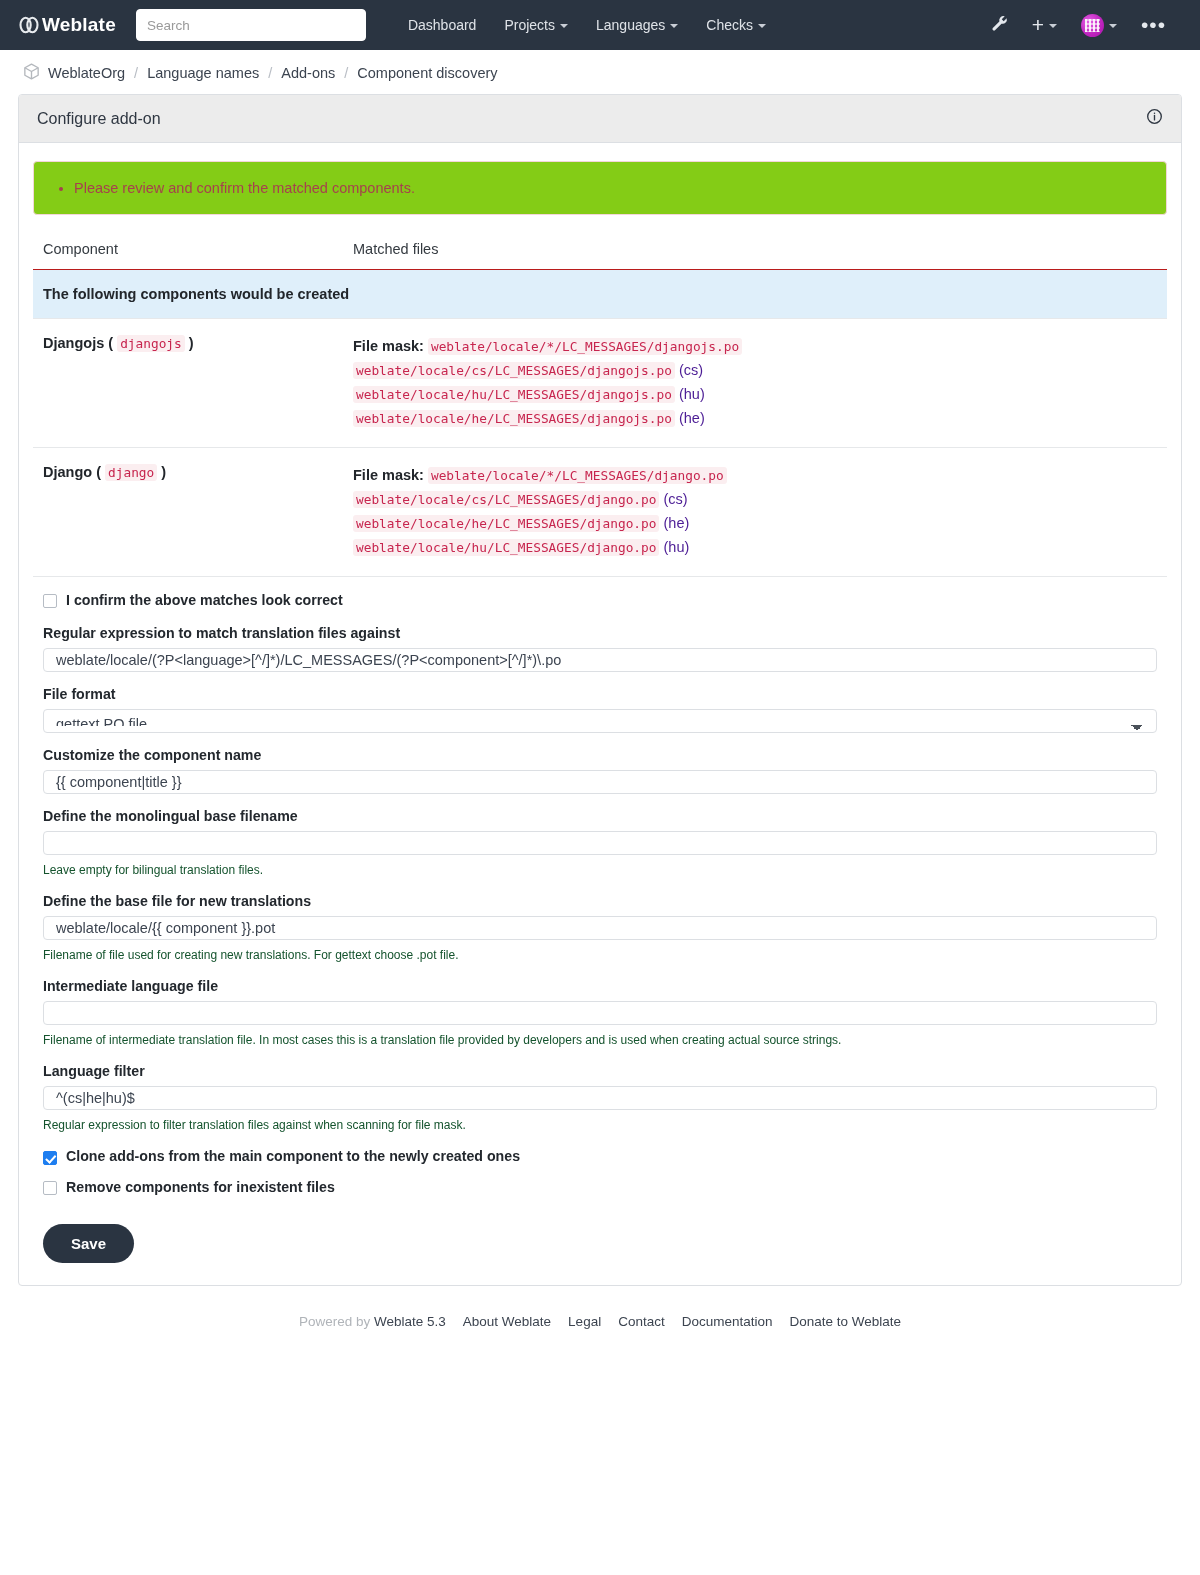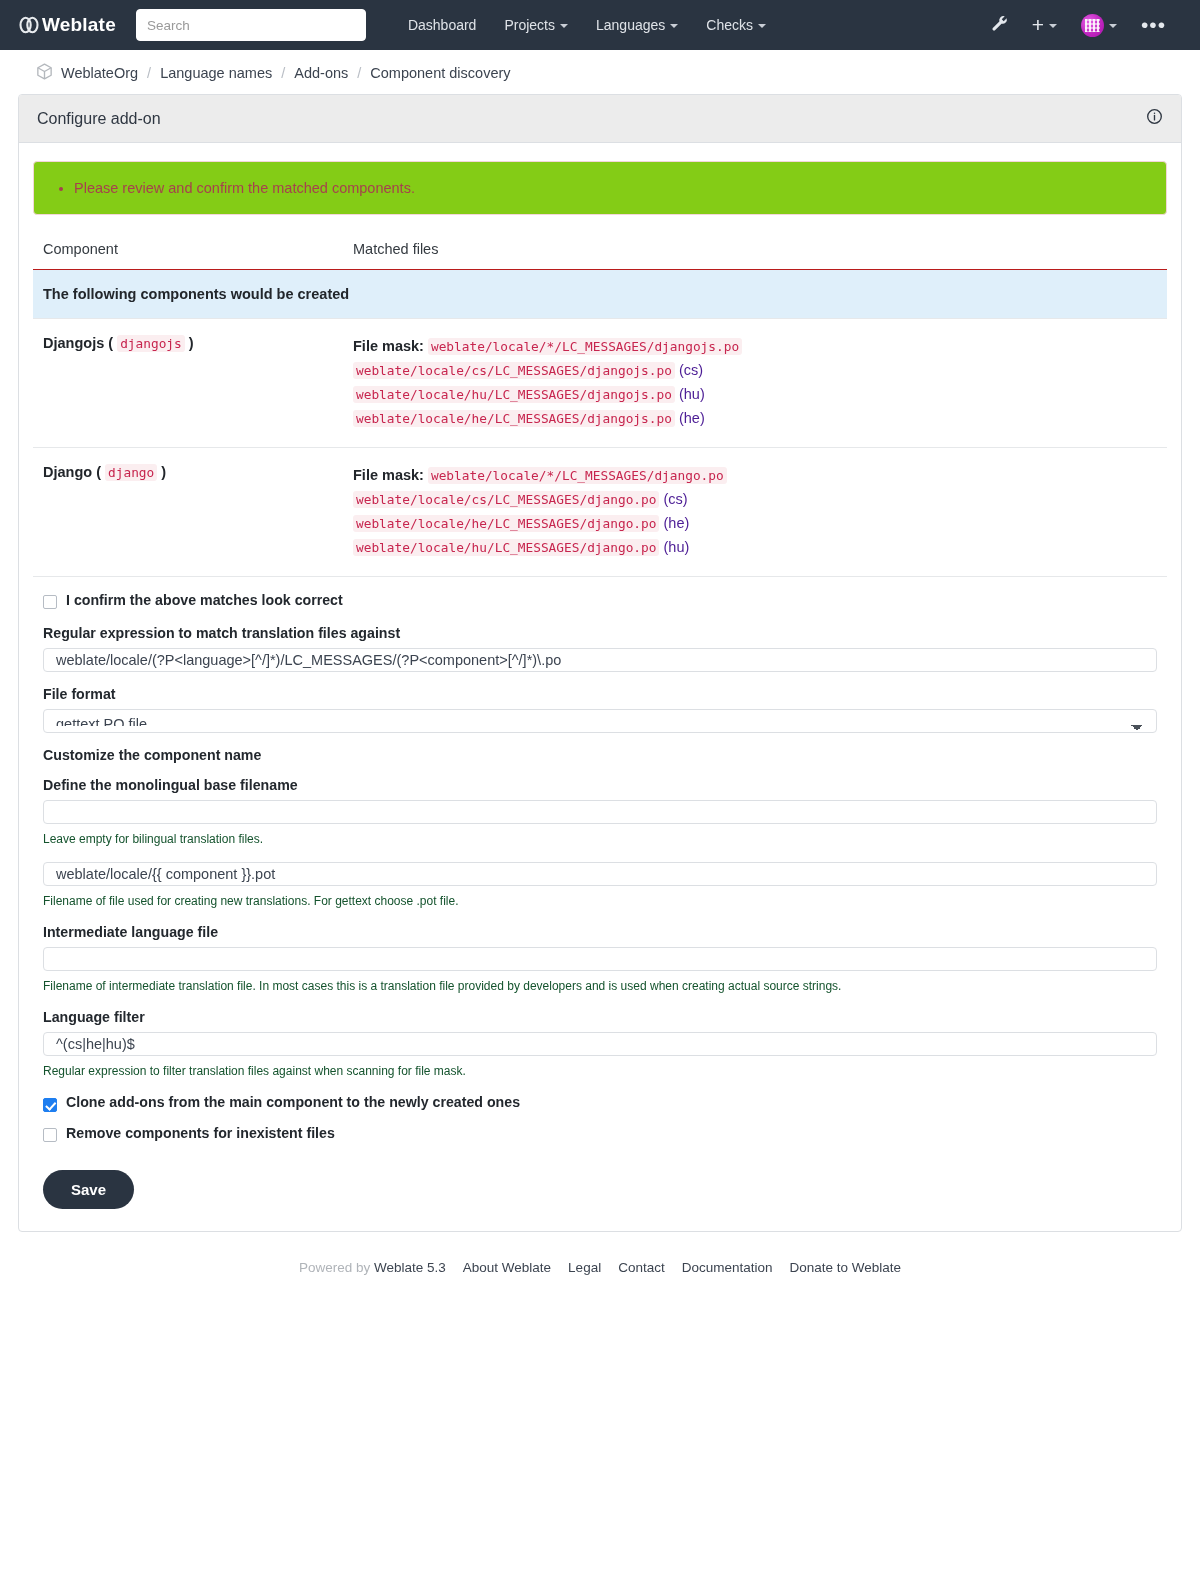--- a/index.html
+++ b/index.html
@@ -106,21 +106,20 @@
   }
 
   
   .breadcrumb {
     display: flex;
     align-items: center;
     gap: 7px;
     padding: 12px 22px 10px 22px;
     font-size: 14.5px;
     color: #3c4450;
-    margin-left: 13px;
   }
   .breadcrumb a { color: #3c4450; text-decoration: none; cursor: pointer; }
   .bc-sep { color: #b8bdc4; padding: 0 2px; }
 
   
   .panel {
     margin: 0 18px 0 18px;
     border: 1px solid #dcdfe3;
     border-radius: 4px;
     background: #ffffff;
@@ -224,21 +223,21 @@
     background-repeat: no-repeat;
   }
   .help-block {
     margin: 7px 0 0 0;
     font-size: 12px;
     color: #14532d;
     line-height: 1.4;
   }
   .checkbox-row {
     display: flex;
-    align-items: flex-end;
+    align-items: center;
     gap: 9px;
     padding: 0 10px;
     margin: 0 0 16px 0;
   }
   .checkbox-row.tight { margin-bottom: 12px; }
   .cb {
     appearance: none;
     -webkit-appearance: none;
     width: 14px; height: 14px;
     min-width: 14px;
@@ -474,29 +473,31 @@
 
     <div class="form-group">
       <label class="control-label">File format</label>
       <select class="form-control">
         <option>gettext PO file</option>
       </select>
     </div>
 
     <div class="form-group">
       <label class="control-label">Customize the component name</label>
+      <input type="text" class="form-control" value="{{ component|title }}" style="">
     </div>
 
     <div class="form-group">
       <label class="control-label">Define the monolingual base filename</label>
       <input type="text" class="form-control" value="" style="">
       <p class="help-block">Leave empty for bilingual translation files.</p>
     </div>
 
     <div class="form-group">
+      <label class="control-label">Define the base file for new translations</label>
       <input type="text" class="form-control" value="weblate/locale/{{ component }}.pot" style="">
       <p class="help-block">Filename of file used for creating new translations. For gettext choose .pot file.</p>
     </div>
 
     <div class="form-group">
       <label class="control-label">Intermediate language file</label>
       <input type="text" class="form-control" value="" style="">
       <p class="help-block">Filename of intermediate translation file. In most cases this is a translation file provided by developers and is used when creating actual source strings.</p>
     </div>
 

